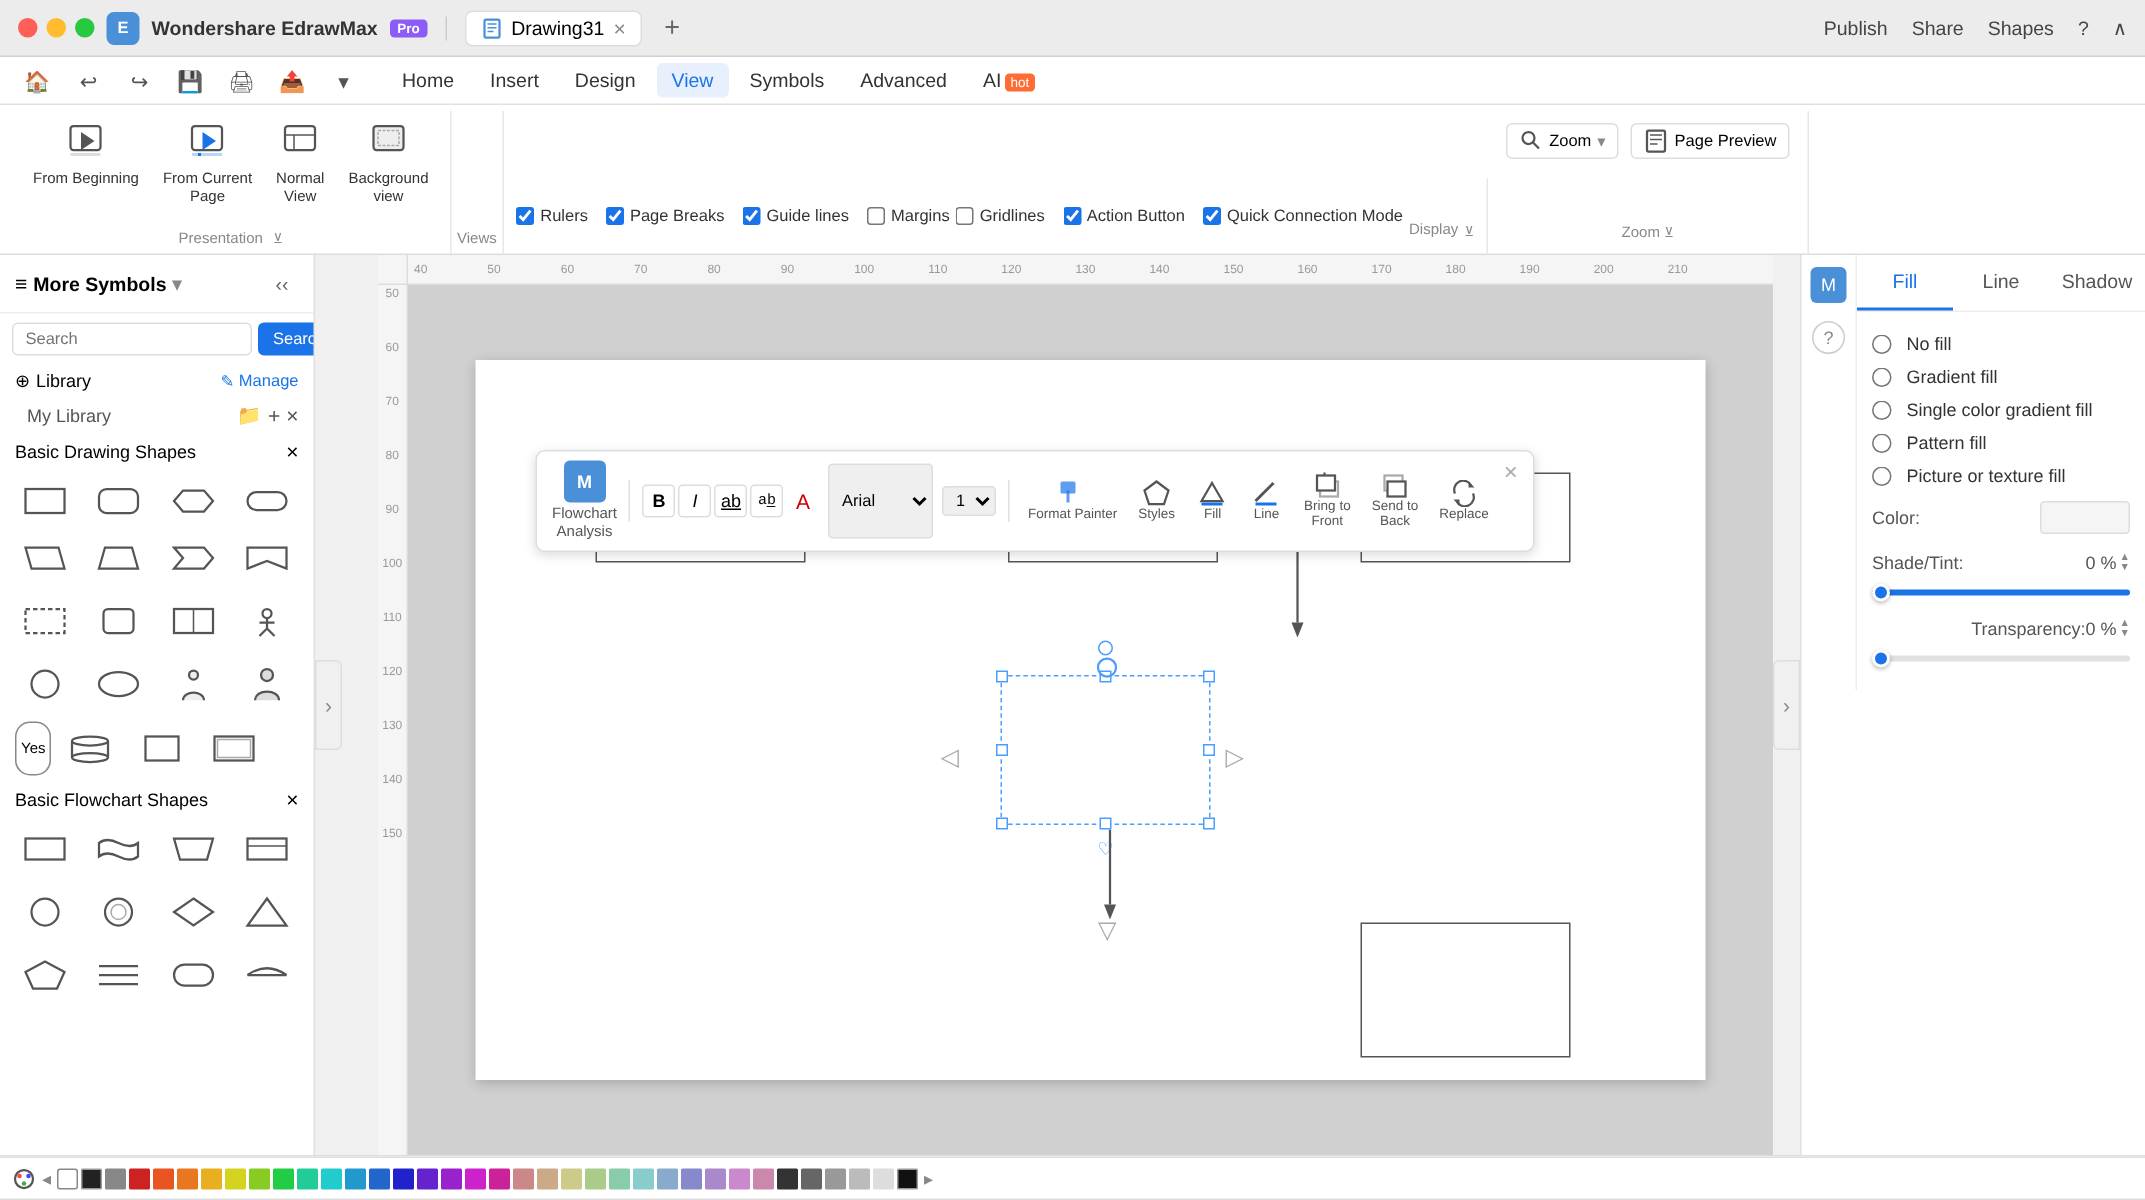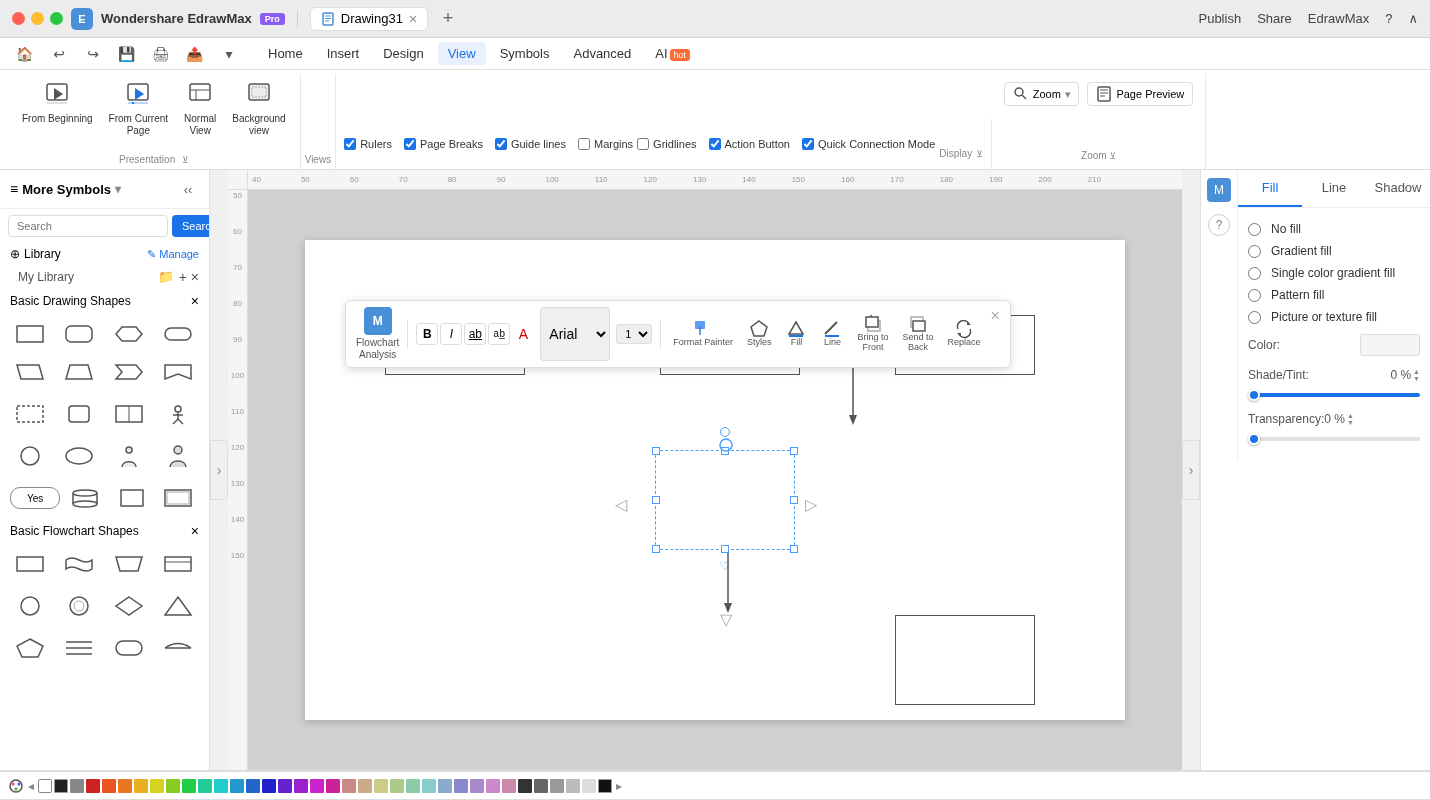--- a/index.html
+++ b/index.html
@@ -58,59 +58,59 @@
     .lib-title { font-size: 12px; font-weight: 500; display: flex; align-items: center; gap: 4px; }
     .lib-manage { font-size: 11px; color: #1a73e8; cursor: pointer; display: flex; align-items: center; gap: 3px; }
     .my-library { padding: 4px 10px 4px 18px; font-size: 12px; color: #555; cursor: pointer; display: flex; align-items: center; justify-content: space-between; }
     .my-lib-actions { display: flex; gap: 4px; }
     .category { padding: 4px 10px; font-size: 12px; font-weight: 500; cursor: pointer; display: flex; align-items: center; justify-content: space-between; }
     .shapes-grid { display: grid; grid-template-columns: repeat(4, 1fr); gap: 4px; padding: 4px 8px; }
     .shape-item { width: 44px; height: 34px; display: flex; align-items: center; justify-content: center; cursor: pointer; border-radius: 3px; }
     .shape-item svg { width: 30px; height: 22px; }
 
     
-    .canvas-area { flex: 1; display: flex; flex-direction: column; background: #c2410c; position: relative; overflow: hidden; }
+    .canvas-area { flex: 1; display: flex; flex-direction: column; background: #c2410c; position: relative; overflow: hidden; margin-left: 24px; }
     .ruler-h { height: 20px; background: #f5f5f5; border-bottom: 1px solid #ddd; display: flex; align-items: center; overflow: hidden; }
     .canvas-with-ruler { display: flex; flex: 1; overflow: hidden; }
     .ruler-v { width: 20px; background: #f5f5f5; border-right: 1px solid #ddd; display: flex; flex-direction: column; align-items: center; padding-top: 2px; }
     .ruler-mark { font-size: 8px; color: #999; line-height: 1; }
     .canvas-scroll { flex: 1; overflow: auto; position: relative; background: #c8c8c8; }
     .canvas { width: 100%; height: 100%; background: #d0d0d0; position: relative; display: flex; align-items: center; justify-content: center; }
 
     
     .shape-toolbar { position: absolute; top: 50px; left: 200px; background: white; border: 1px solid #ddd; border-radius: 6px; padding: 6px 10px; display: flex; align-items: center; gap: 6px; box-shadow: 0 2px 8px rgba(0,0,0,0.15); z-index: 10; }
     .toolbar-app-icon { width: 28px; height: 28px; background: #4a90d9; border-radius: 4px; display: flex; align-items: center; justify-content: center; color: white; font-size: 12px; font-weight: bold; }
     .toolbar-label { font-size: 10px; color: #555; text-align: center; line-height: 1.2; margin-top: 2px; }
     .toolbar-divider { width: 1px; height: 28px; background: #e0e0e0; margin: 0 2px; }
     .toolbar-btn { display: flex; flex-direction: column; align-items: center; cursor: pointer; padding: 2px 4px; border-radius: 3px; min-width: 30px; }
     .toolbar-btn .tb-label { font-size: 9px; color: #555; text-align: center; line-height: 1.1; }
     .text-style-btns { display: flex; gap: 2px; align-items: center; }
     .ts-btn { width: 22px; height: 22px; display: flex; align-items: center; justify-content: center; border: 1px solid #ddd; border-radius: 3px; cursor: pointer; font-size: 12px; }
-    .font-select { padding: 17px 4px; border: 1px solid #ddd; border-radius: 3px; font-size: 14px; width: 70px; }
+    .font-select { padding: 17px 4px; border: 1px solid #ddd; border-radius: 3px; font-size: 11px; width: 70px; }
     .font-size { padding: 2px 4px; border: 1px solid #ddd; border-radius: 3px; font-size: 11px; width: 36px; }
 
     
     .right-panel { width: 230px; background: white; border-left: 1px solid #e0e0e0; display: flex; flex-direction: column; }
     .rp-tabs { display: flex; border-bottom: 1px solid #eee; }
     .rp-tab { flex: 1; text-align: center; padding: 10px 4px; font-size: 13px; cursor: pointer; color: #555; }
     .rp-tab.active { color: #1a73e8; border-bottom: 2px solid #1a73e8; font-weight: 500; }
     .rp-side-icon { width: 24px; height: 24px; background: #4a90d9; border-radius: 4px; display: flex; align-items: center; justify-content: center; color: white; font-size: 12px; }
     .rp-side-help { width: 22px; height: 22px; border: 1.5px solid #ccc; border-radius: 50%; display: flex; align-items: center; justify-content: center; font-size: 12px; color: #888; cursor: pointer; }
     .rp-content { padding: 10px; flex: 1; overflow-y: auto; }
     .fill-option { display: flex; align-items: center; gap: 10px; padding: 4px 0; font-size: 12px; color: #333; cursor: pointer; }
     .fill-option input[type="radio"] { accent-color: #1a73e8; }
     .color-row { display: flex; align-items: center; justify-content: space-between; padding: 6px 0; }
     .color-label { font-size: 12px; color: #555; }
     .color-swatch { width: 60px; height: 22px; background: #f5f5f5; border: 1px solid #ddd; border-radius: 3px; }
     .shade-row { padding: 6px 0; }
     .shade-label { font-size: 12px; color: #555; margin-bottom: 4px; display: flex; justify-content: space-between; }
     .shade-slider { width: 100%; height: 4px; background: #1a73e8; border-radius: 2px; -webkit-appearance: none; outline: none; }
     .shade-slider::-webkit-slider-thumb { -webkit-appearance: none; width: 12px; height: 12px; border-radius: 50%; background: #1a73e8; border: 2px solid white; box-shadow: 0 1px 3px rgba(0,0,0,0.3); }
     .transparency-row { padding: 6px 0; }
-    .transp-label { font-size: 12px; color: #555; margin-bottom: 4px; display: flex; justify-content: flex-start; }
+    .transp-label { font-size: 12px; color: #555; margin-bottom: 4px; display: flex; justify-content: flex-end; }
     .transp-slider { width: 100%; height: 4px; background: #e0e0e0; border-radius: 2px; -webkit-appearance: none; outline: none; }
     .transp-slider::-webkit-slider-thumb { -webkit-appearance: none; width: 12px; height: 12px; border-radius: 50%; background: #1a73e8; border: 2px solid white; box-shadow: 0 1px 3px rgba(0,0,0,0.3); }
     .rp-tabs-container { display: flex; }
     .rp-panel-icon { padding: 8px 6px; display: flex; flex-direction: column; gap: 12px; border-right: 1px solid #eee; align-items: center; }
 
     
     .statusbar { height: 30px; background: white; border-top: 1px solid #ddd; display: flex; align-items: center; padding: 0 12px; gap: 12px; font-size: 11px; color: #555; }
 
     
     .color-palette { height: 28px; background: white; border-top: 1px solid #ddd; display: flex; align-items: center; padding: 0 8px; gap: 2px; overflow: hidden; }
@@ -147,21 +147,21 @@
         <line x1="4" y1="6.5" x2="10" y2="6.5" stroke="#4a90d9" stroke-width="1"></line>
         <line x1="4" y1="9" x2="8" y2="9" stroke="#4a90d9" stroke-width="1"></line>
       </svg>
     <span style="font-size:13px;">Drawing31</span>
     <span class="tab-close">×</span>
   </div>
   <div class="tab-add">+</div>
   <div class="titlebar-right">
     <span style="cursor:pointer;display:flex;align-items:center;gap:4px;">Publish</span>
     <span style="cursor:pointer;display:flex;align-items:center;gap:4px;">Share</span>
-    <span style="cursor:pointer;display:flex;align-items:center;gap:4px;">EdrawMax</span>
+    <span style="cursor:pointer;display:flex;align-items:center;gap:4px;">Shapes</span>
     <span style="cursor:pointer;">?</span>
     <span style="cursor:pointer;">∧</span>
   </div>
 </div>
 
 <div class="menubar">
   <div class="menu-actions">
     <button class="menu-btn">🏠</button>
     <button class="menu-btn">↩</button>
     <button class="menu-btn">↪</button>
@@ -422,21 +422,21 @@
           </svg>
         </div>
       <div class="shape-item">
           <svg viewBox="0 0 30 22">
             <circle cx="15" cy="5" r="4" fill="#ddd" stroke="#555" stroke-width="1.5"></circle>
             <path d="M7 22 C7 14 23 14 23 22" fill="#ddd" stroke="#555" stroke-width="1.5"></path>
           </svg>
         </div>
     </div>
     <div style="padding:4px 10px;font-size:11px;display:flex;align-items:center;gap:4px;">
-      <div class="shape-item" style="border:1px solid #888;border-radius:10px;padding:0 16px;font-size:10px;width:auto;height:22px;">Yes</div>
+      <div class="shape-item" style="border:1px solid #888;border-radius:10px;padding:0 3px;font-size:10px;width:auto;height:36px;">Yes</div>
       <div class="shape-item">
           <svg viewBox="0 0 30 22">
             <ellipse cx="15" cy="6" rx="12" ry="3" fill="none" stroke="#555" stroke-width="1.5"></ellipse>
             <line x1="3" y1="6" x2="3" y2="17" stroke="#555" stroke-width="1.5"></line>
             <line x1="27" y1="6" x2="27" y2="17" stroke="#555" stroke-width="1.5"></line>
             <ellipse cx="15" cy="17" rx="12" ry="3" fill="none" stroke="#555" stroke-width="1.5"></ellipse>
           </svg>
         </div>
       <div class="shape-item">
           <svg viewBox="0 0 30 22">

